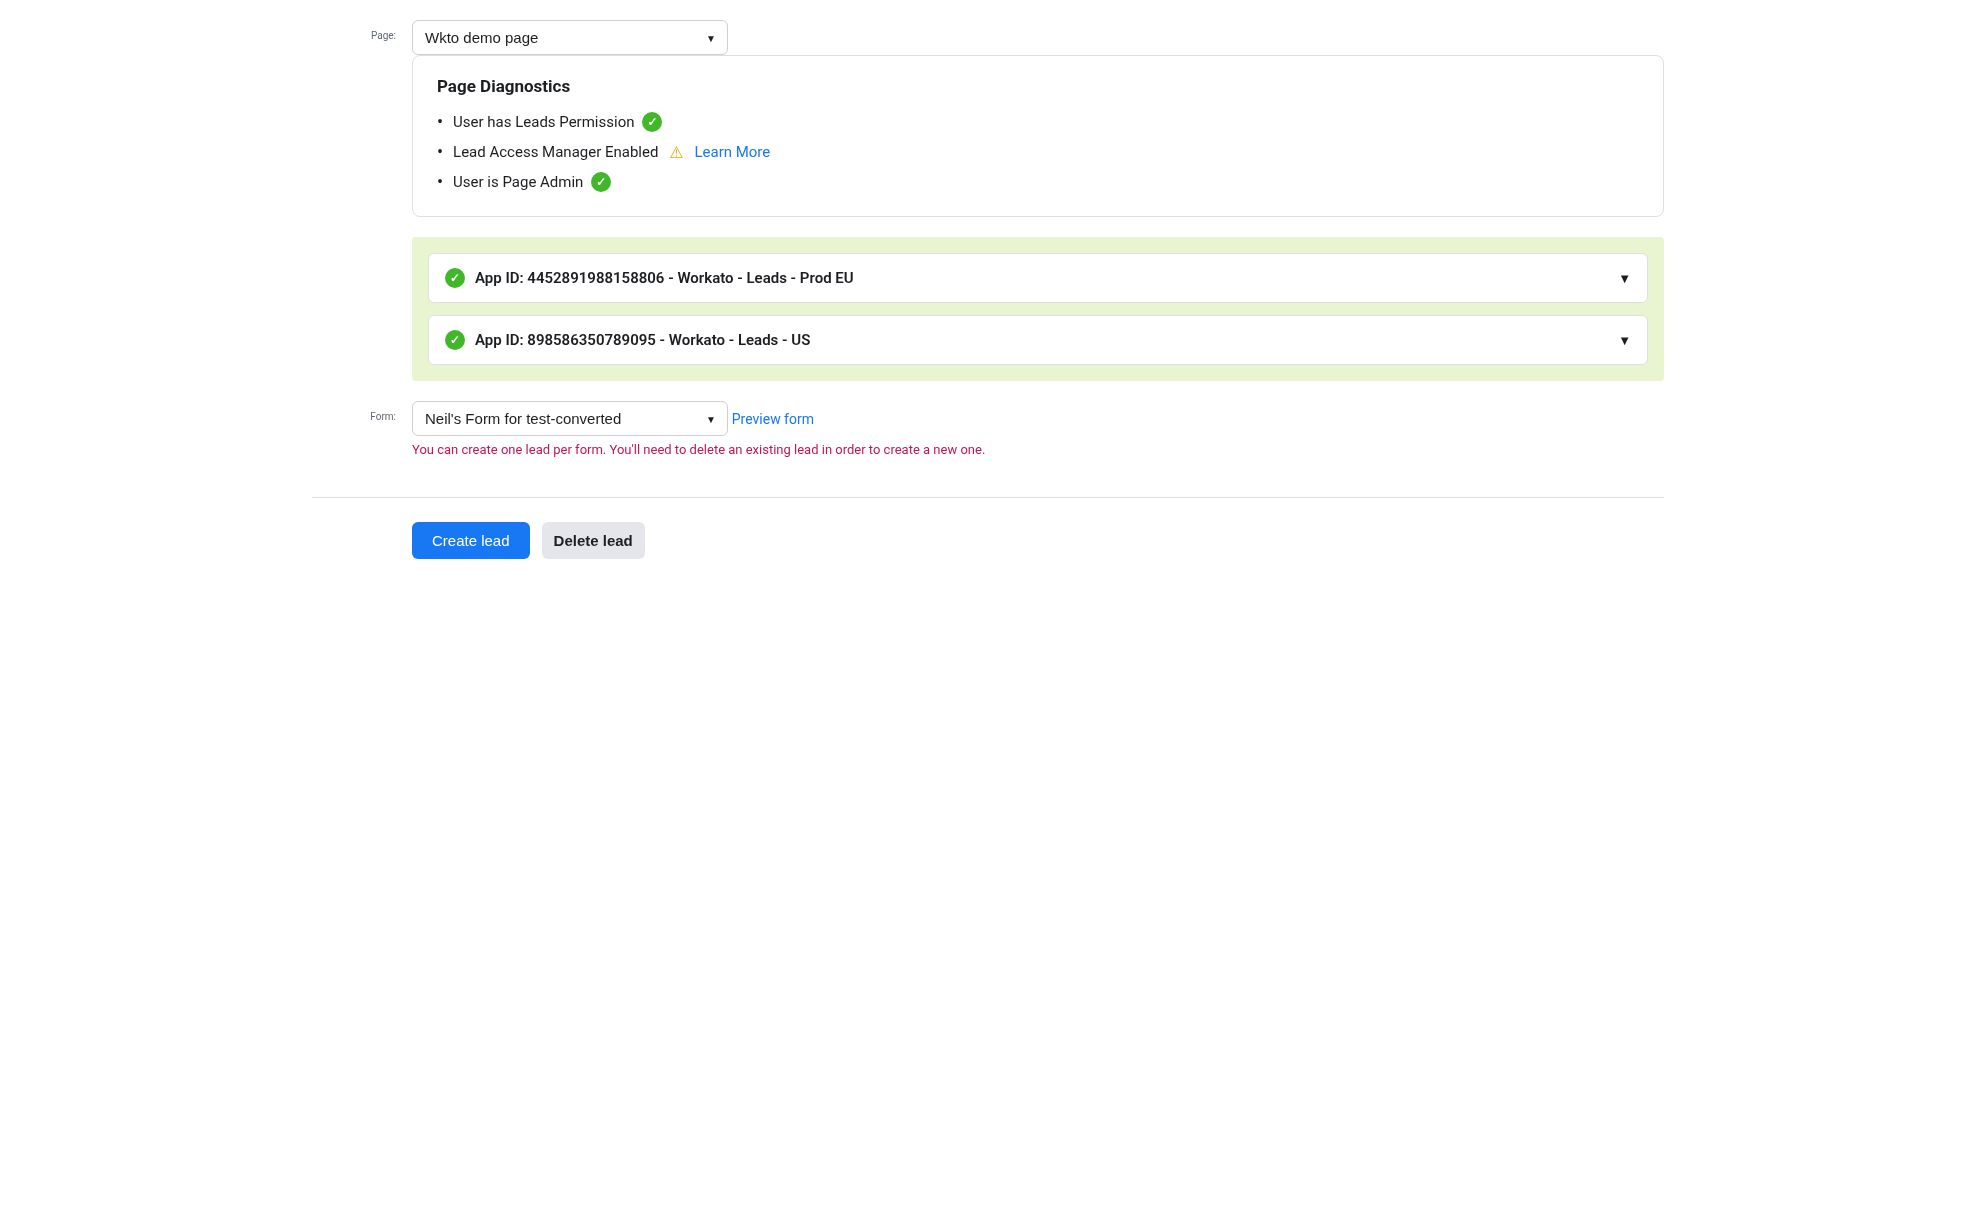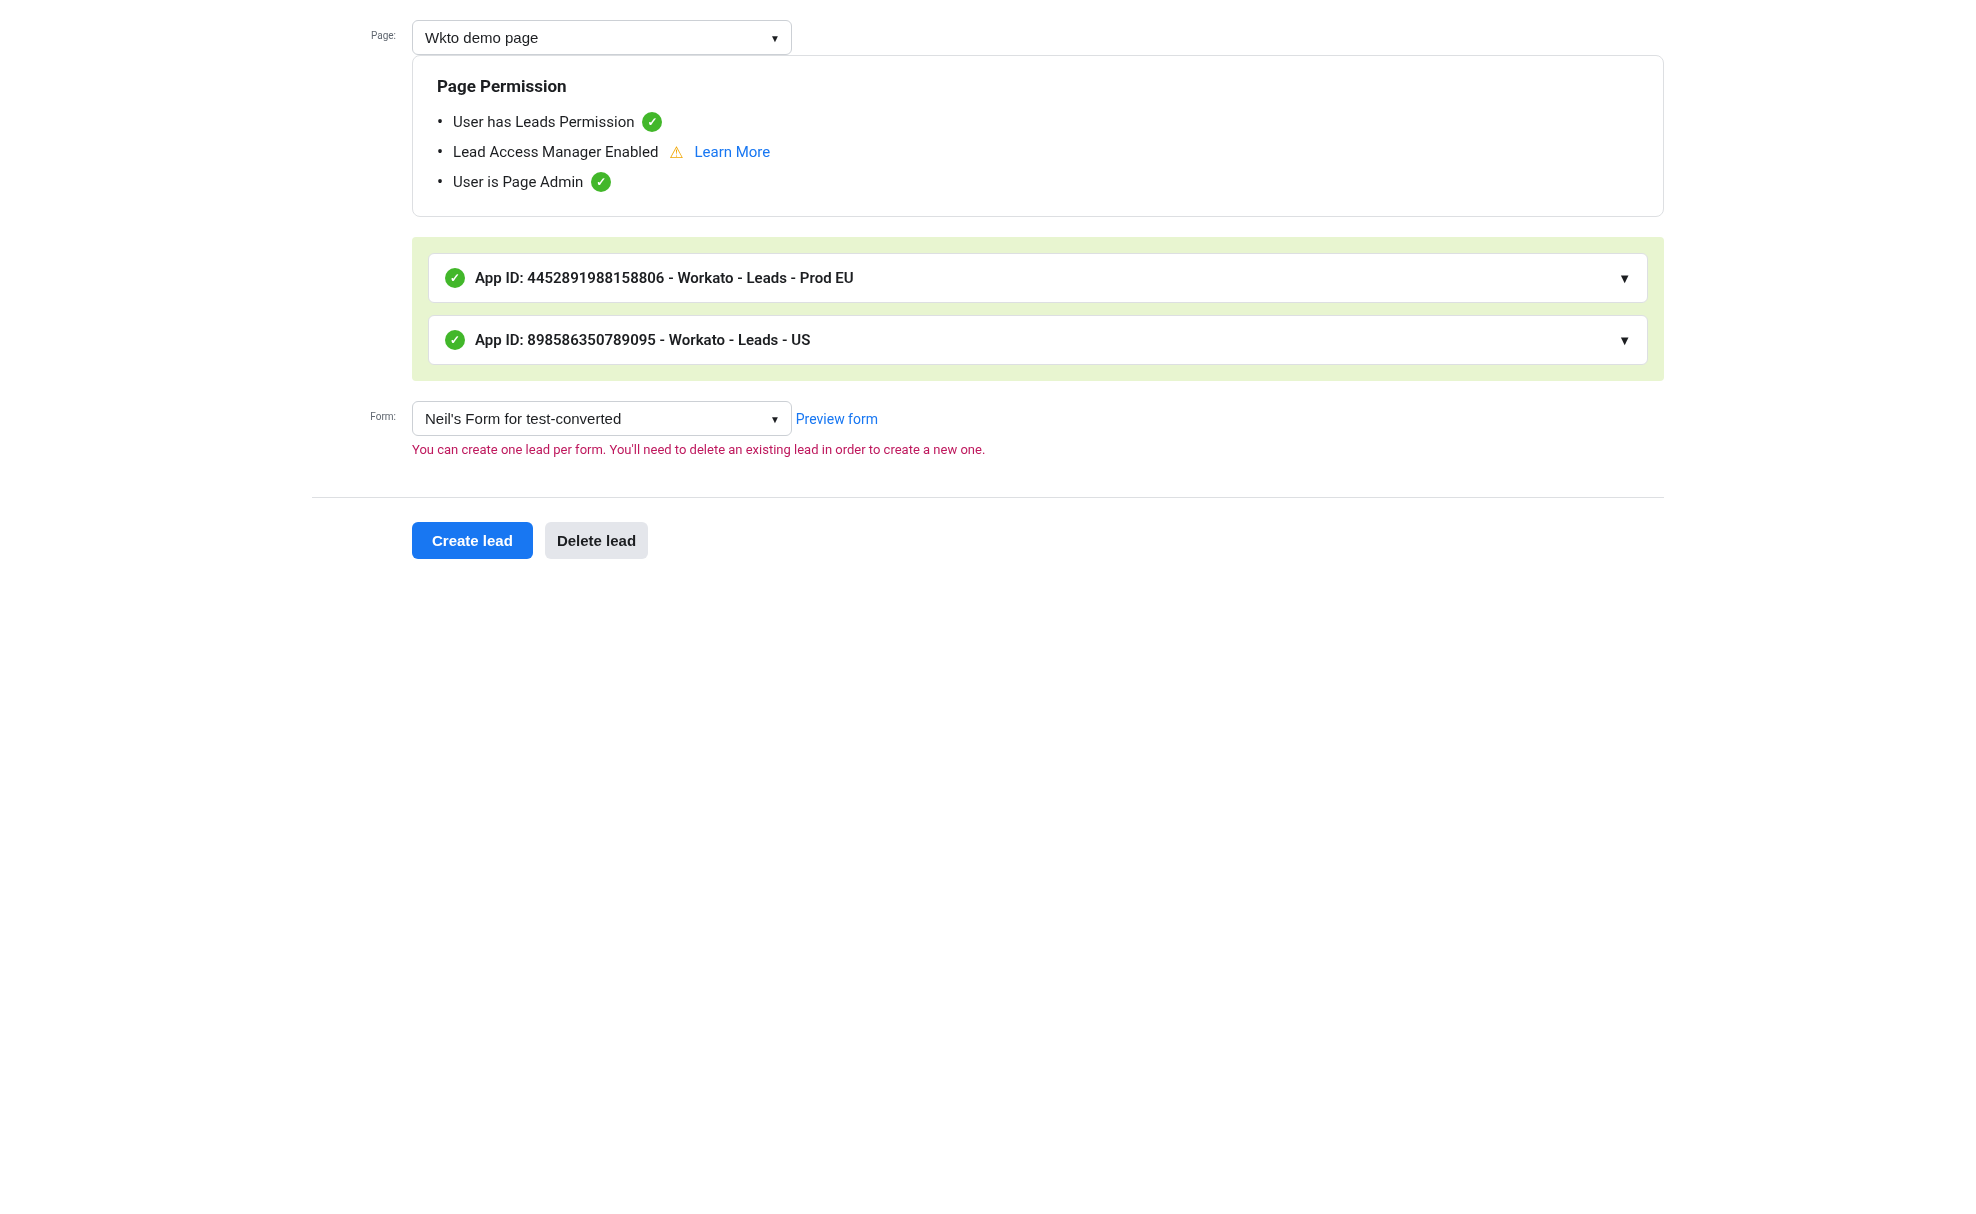--- a/index.html
+++ b/index.html
@@ -55,21 +55,21 @@
       color: #606770;
     }
 
     .field-content {
       flex: 1;
     }
 
     .select-wrapper {
       position: relative;
       display: inline-block;
-      width: 380px;
+      width: 316px;
       text-decoration: underline;
     }
 
     .select-control {
       width: 100%;
       padding: 8px 36px 8px 12px;
       font-size: 15px;
       color: #1c1e21;
       background: #fff;
       border: 1px solid #ccd0d5;
@@ -218,21 +218,21 @@
       padding-left: 100px;
     }
 
     .btn-primary {
       background: #1877f2;
       color: #fff;
       border: none;
       border-radius: 6px;
       padding: 10px 20px;
       font-size: 15px;
-      font-weight: 700;
+      font-weight: 400;
       cursor: pointer;
     }
 
     .btn-secondary {
       background: #e4e6eb;
       color: #1c1e21;
       border: none;
       border-radius: 6px;
       padding: 10px 12px;
       font-size: 15px;
@@ -260,21 +260,21 @@
       <div class="field-content">
         <div class="select-wrapper">
           <select class="select-control">
             <option>Wkto demo page</option>
           </select>
           <span class="select-arrow">▼</span>
         </div>
 
         
         <div class="diagnostics-box">
-          <div class="diagnostics-title">Page Permission</div>
+          <div class="diagnostics-title">Page Diagnostics</div>
           <ul class="diagnostics-list">
             <li>
               <span class="list-dot">•</span>
               <span>User has Leads Permission</span>
               <span class="check-icon"></span>
             </li>
             <li>
               <span class="list-dot">•</span>
               <span>Lead Access Manager Enabled</span>
               <span class="warning-icon">⚠</span>

